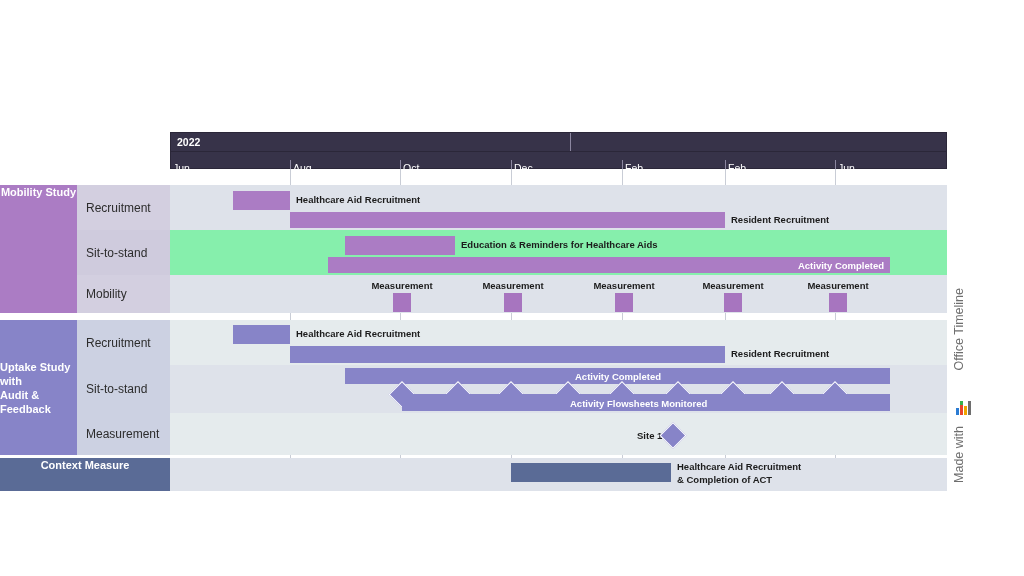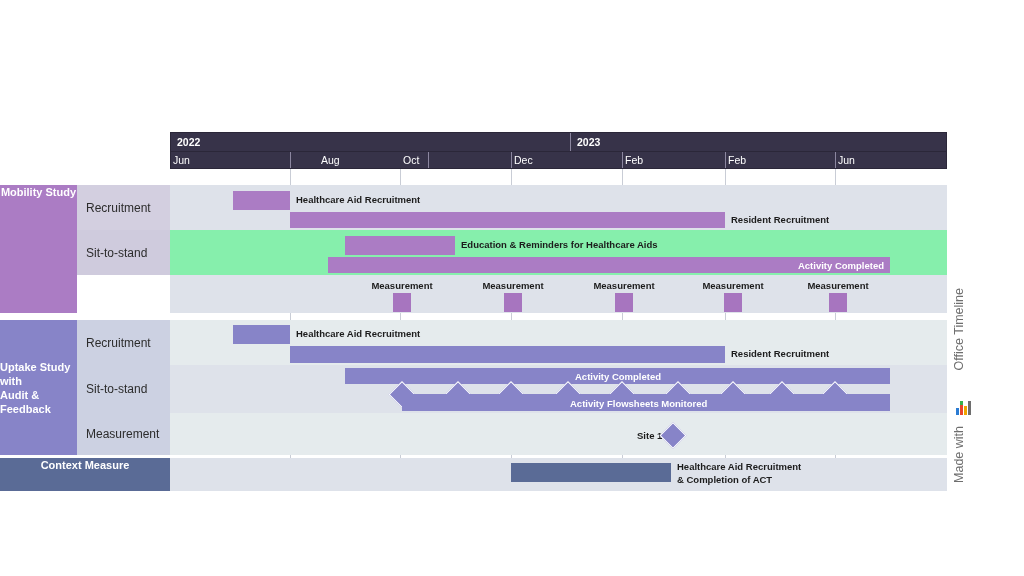--- a/index.html
+++ b/index.html
@@ -39,21 +39,21 @@
     position: absolute;
     left: 170px; top: 152px;
     width: 777px; height: 17px;
     background: #373349;
     border: 1px solid #2b2739;
     border-top: none;
     box-sizing: border-box;
   }
   .hdr-month {
     position: absolute;
-    top: 0; height: 100%;
+    top: 8px; height: 100%;
     box-sizing: border-box;
     color: #ffffff;
     font-size: 10.5px;
     line-height: 16px;
     padding-left: 2px;
     border-right: 1px solid #8c87a0;
   }
 
   
   .grid-lines {
@@ -172,29 +172,26 @@
 </style>
 </head>
 <body>
 
 <div id="stage">
 
   <div class="hdr-years">
     <div class="hdr-year" style="left:0px; width:400px;">
       <span>2022</span>
     </div>
-    <div class="hdr-year" style="left:400px; width:375px; border-right:none;">
-      <span>2023</span>
-    </div>
   </div>
 
   <div class="hdr-months">
     <div class="hdr-month" style="left:0px; width:120px;">
       <span>Jun</span></div>
-    <div class="hdr-month" style="left:120px; width:110px;margin-left:28px;">
+    <div class="hdr-month" style="left:120px; width:110px;">
       <span>Aug</span></div>
     <div class="hdr-month" style="left:230px; width:111px;">
       <span>Oct</span></div>
     <div class="hdr-month" style="left:341px; width:111px;">
       <span>Dec</span></div>
     <div class="hdr-month" style="left:452px; width:103px;">
       <span>Feb</span></div>
     <div class="hdr-month" style="left:555px; width:110px;">
       <span>Feb</span></div>
     <div class="hdr-month" style="left:665px; width:110px; border-right:none;">
@@ -234,20 +231,23 @@
       <div class="row-track" style="background:#86efac;">
         <div class="bar" style="left:175px; top:6px; width:110px; height:19px; background:#ab7cc4;"></div>
         <div class="out-label" style="left:291px; top:9px;">Education &amp; Reminders for Healthcare Aids</div>
         <div class="bar" style="left:158px; top:27px; width:562px; height:16px; background:#ab7cc4;">
           <span class="bar-inlabel">Activity Completed</span>
         </div>
       </div>
     </div>
 
     <div class="row" style="top:90px; height:38px;">
+      <div class="row-label" style="background:#d3cfe0;">
+        <span>Mobility</span>
+      </div>
       <div class="row-track" style="background:#dee2ea;">
         <div class="tick-label" style="left:232px; top:5px;">Measurement</div>
         <div class="tick-box" style="left:223px; top:18px; height:19px;"></div>
 
         <div class="tick-label" style="left:343px; top:5px;">Measurement</div>
         <div class="tick-box" style="left:334px; top:18px; height:19px;"></div>
 
         <div class="tick-label" style="left:454px; top:5px;">Measurement</div>
         <div class="tick-box" style="left:445px; top:18px; height:19px;"></div>
 

